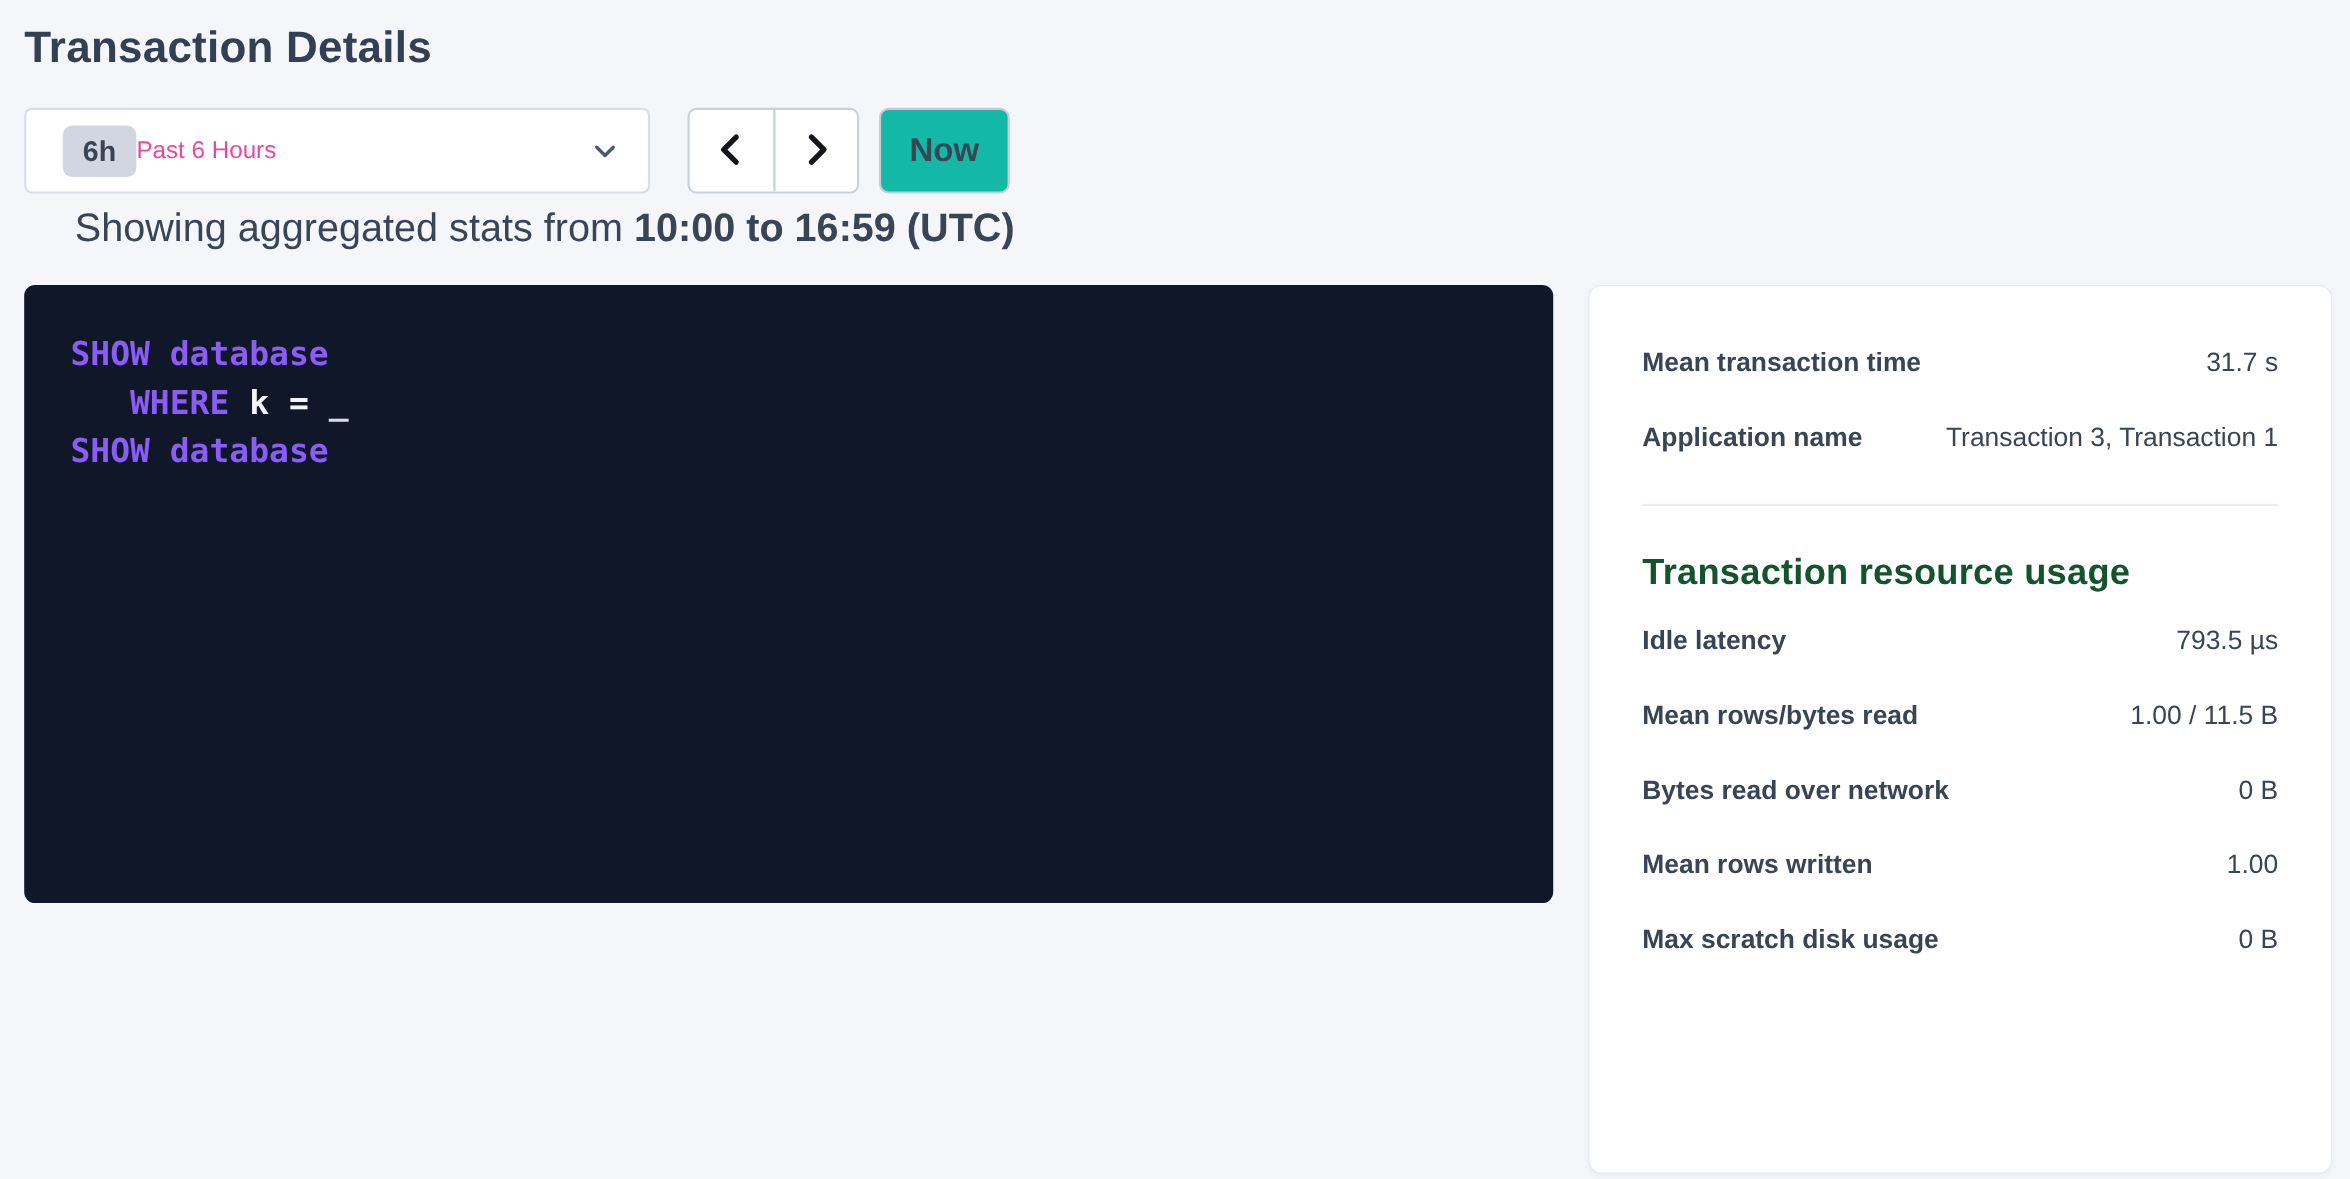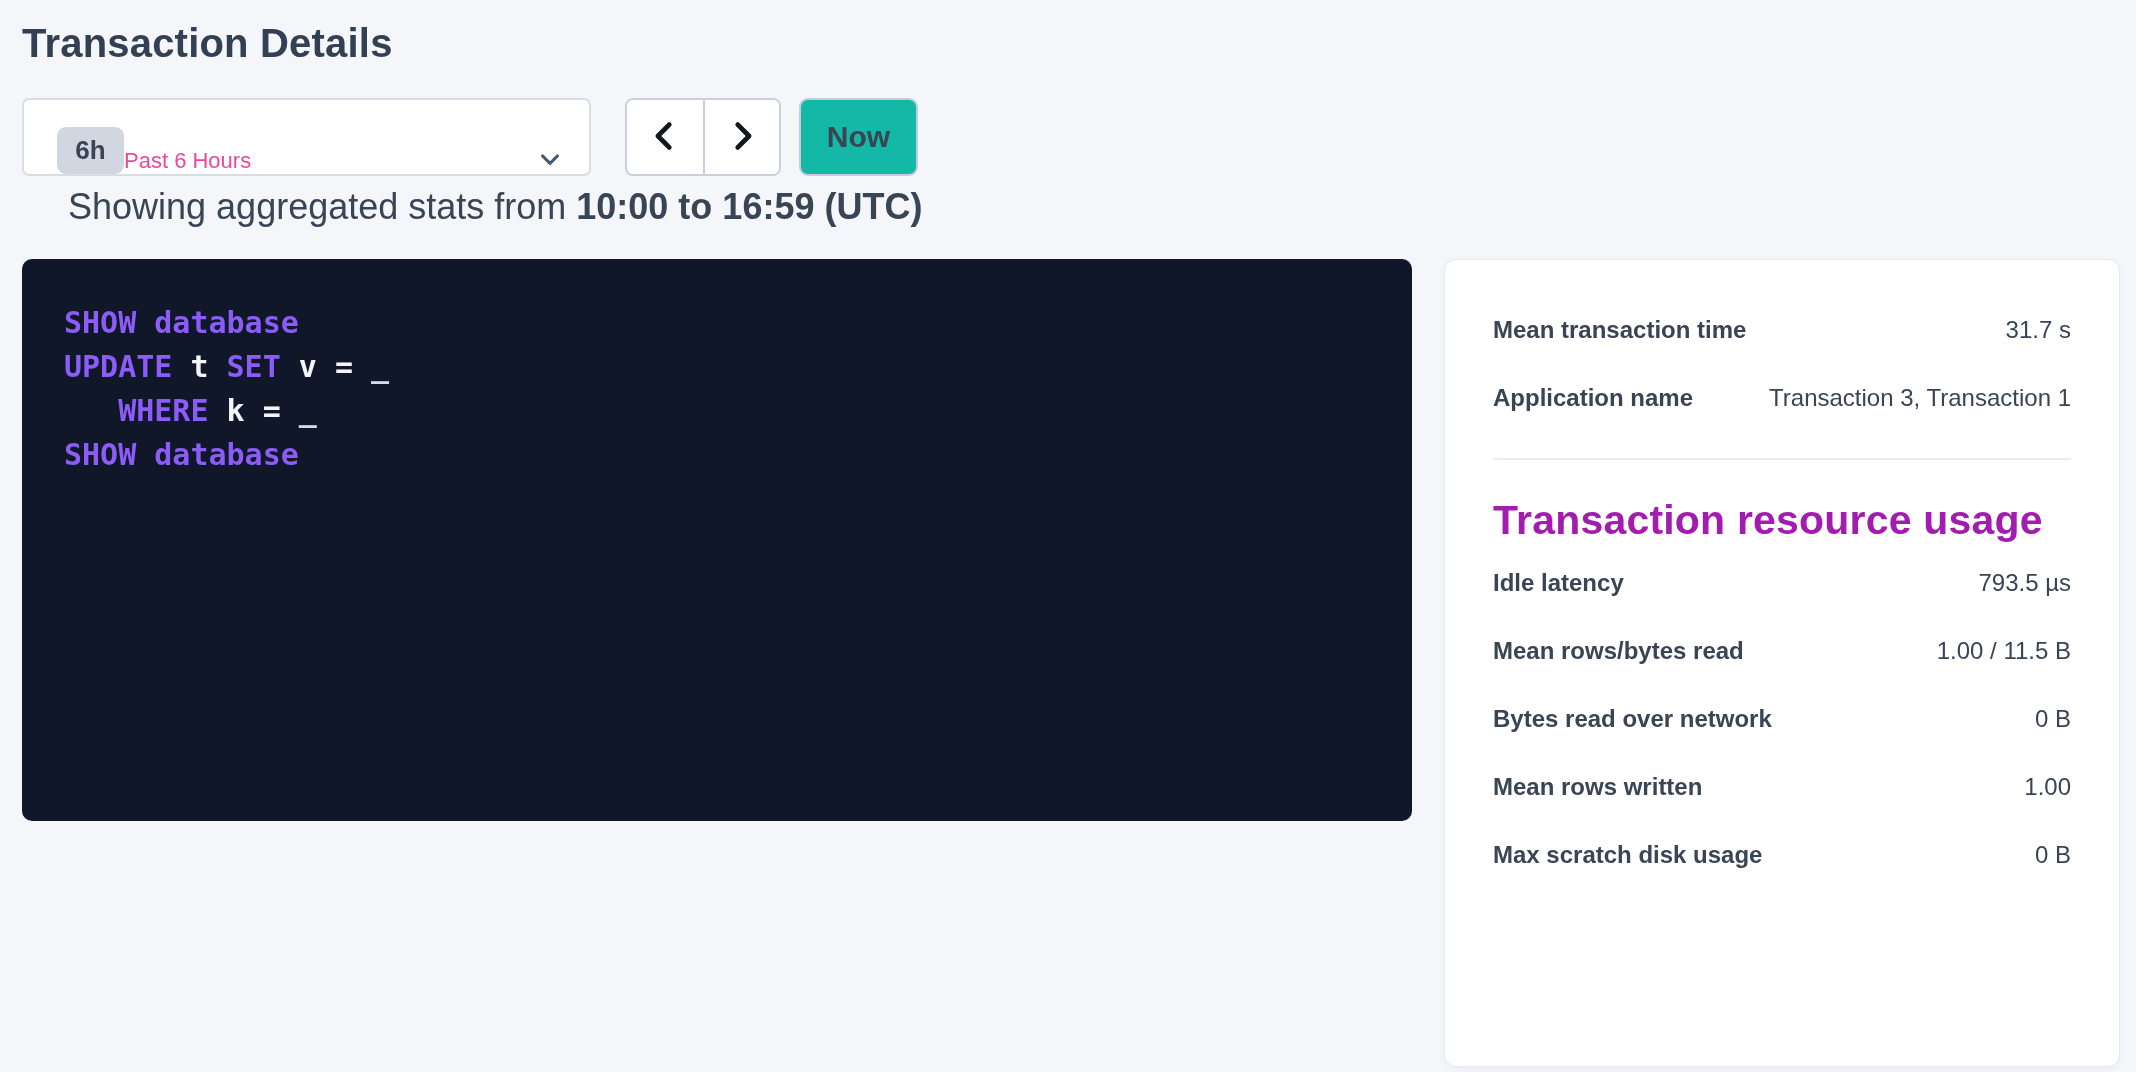--- a/index.html
+++ b/index.html
@@ -30,21 +30,21 @@
     display: flex;
     align-items: stretch;
     height: 78px;
   }
   .time-picker {
     width: 569px;
     background: #ffffff;
     border: 2px solid #d9dde5;
     border-radius: 7px;
     display: flex;
-    align-items: flex-end;
+    align-items: center;
     padding: 0 24px 0 33px;
     cursor: pointer;
   }
   .range-badge {
     width: 67px; height: 47px;
     background: #d2d6e0;
     border-radius: 9px;
     display: flex; align-items: center; justify-content: center;
     font-size: 26px; font-weight: 700; color: #394455;
     flex: 0 0 auto;
@@ -133,24 +133,24 @@
   }
   .stat-label { font-weight: 700; color: #394455; padding-right: 24px; white-space: nowrap; }
   .stat-value { font-weight: 400; color: #394455; text-align: right; white-space: nowrap; }
   .panel-divider {
     border: none;
     border-top: 2px solid #e8ebf1;
     margin: 26px 0 40px 0;
   }
   .resource-heading {
     margin: 0 0 9px 0;
-    font-size: 41px;
+    font-size: 33px;
     line-height: 40px;
     font-weight: 700;
-    color: #a21caf;
+    color: #14532d;
     letter-spacing: 0.2px;
   }
 </style>
 </head>
 <body>
 
 <div class="screen">
 
   <h1 class="page-title">Transaction Details</h1>
 
@@ -187,21 +187,20 @@
   </div>
 
   <div class="subtitle">
     <span>Showing aggregated stats from </span><b>10:00 to 16:59 (UTC)</b>
   </div>
 
   <div class="content">
 
     <div class="code-box" id="code-box">
         <div class="code-line"><span class="tok-keyword">SHOW</span><span class="tok-plain"> </span><span class="tok-keyword">database</span></div>
-        <div class="code-line"><span class="tok-keyword">UPDATE</span><span class="tok-ident"> t </span><span class="tok-keyword">SET</span><span class="tok-ident"> v </span><span class="tok-ident">= </span><span class="tok-placeholder">_</span></div>
         <div class="code-line"><span class="tok-plain">   </span><span class="tok-keyword">WHERE</span><span class="tok-ident"> k </span><span class="tok-ident">= </span><span class="tok-placeholder">_</span></div>
         <div class="code-line"><span class="tok-keyword">SHOW</span><span class="tok-plain"> </span><span class="tok-keyword">database</span></div>
       </div>
 
     <div class="summary-panel">
       <div id="summary-rows">
           <div class="stat-row">
             <span class="stat-label">Mean transaction time</span>
             <span class="stat-value">31.7 s</span>
           </div>

